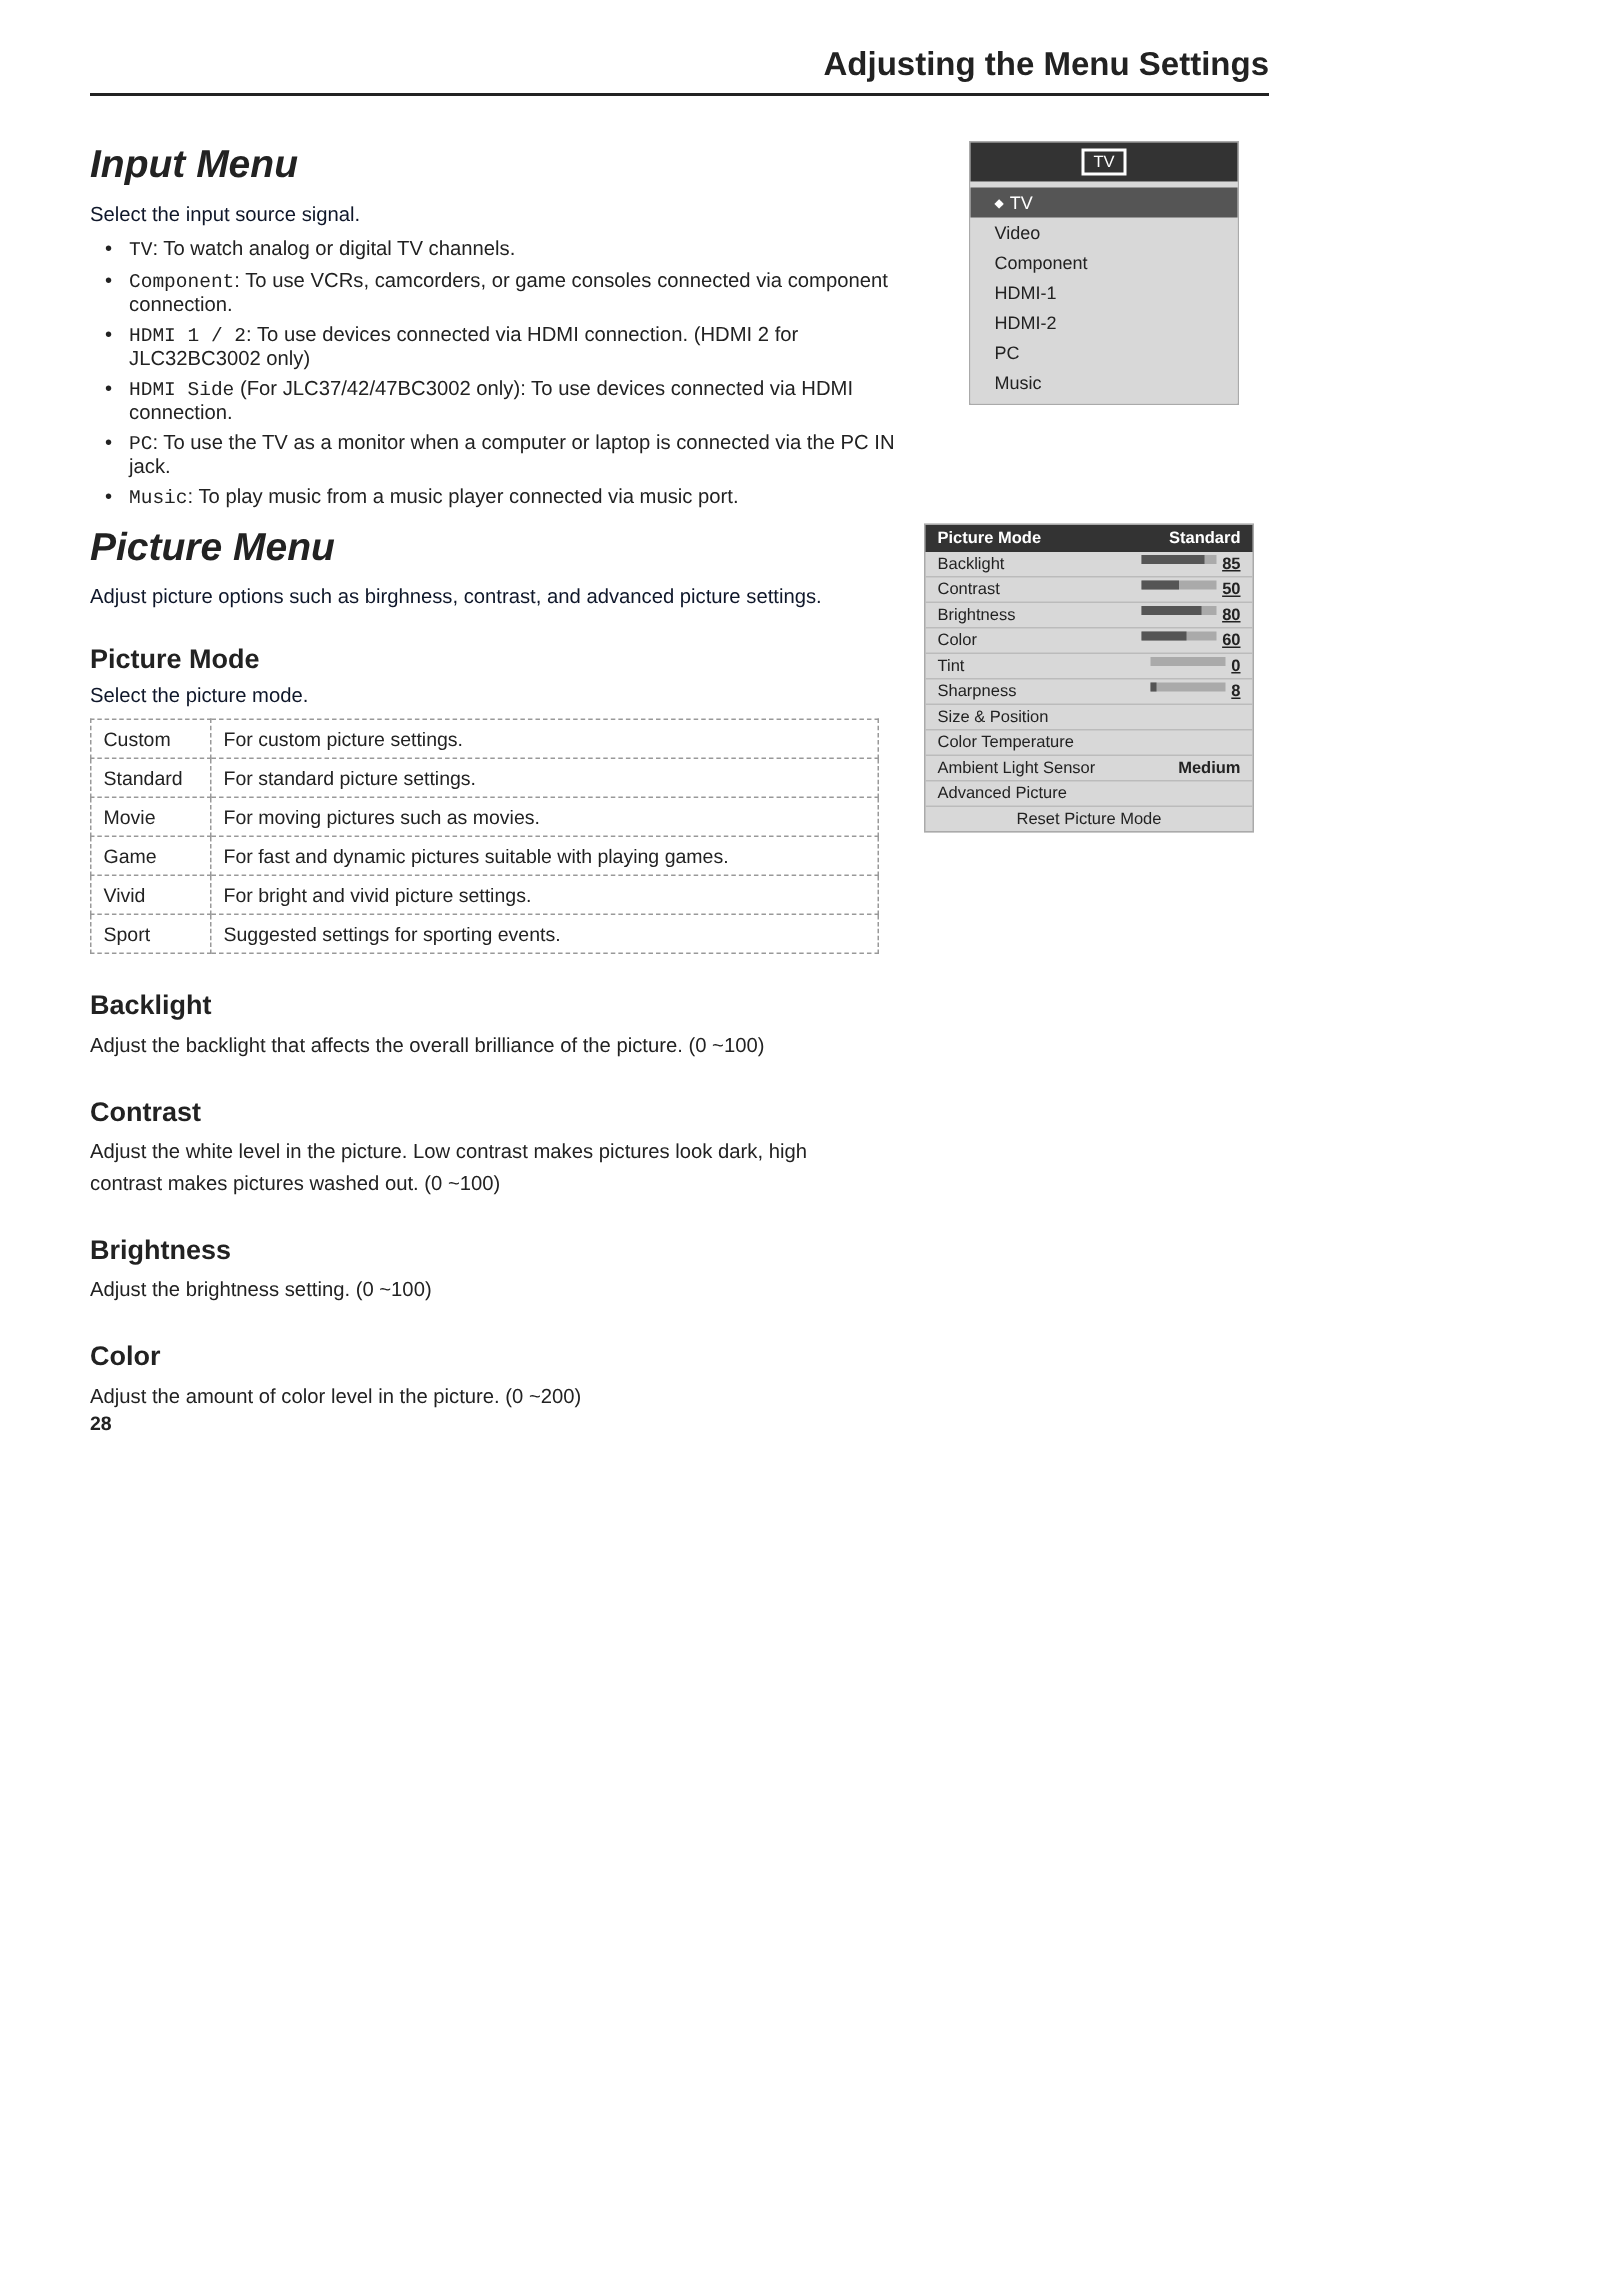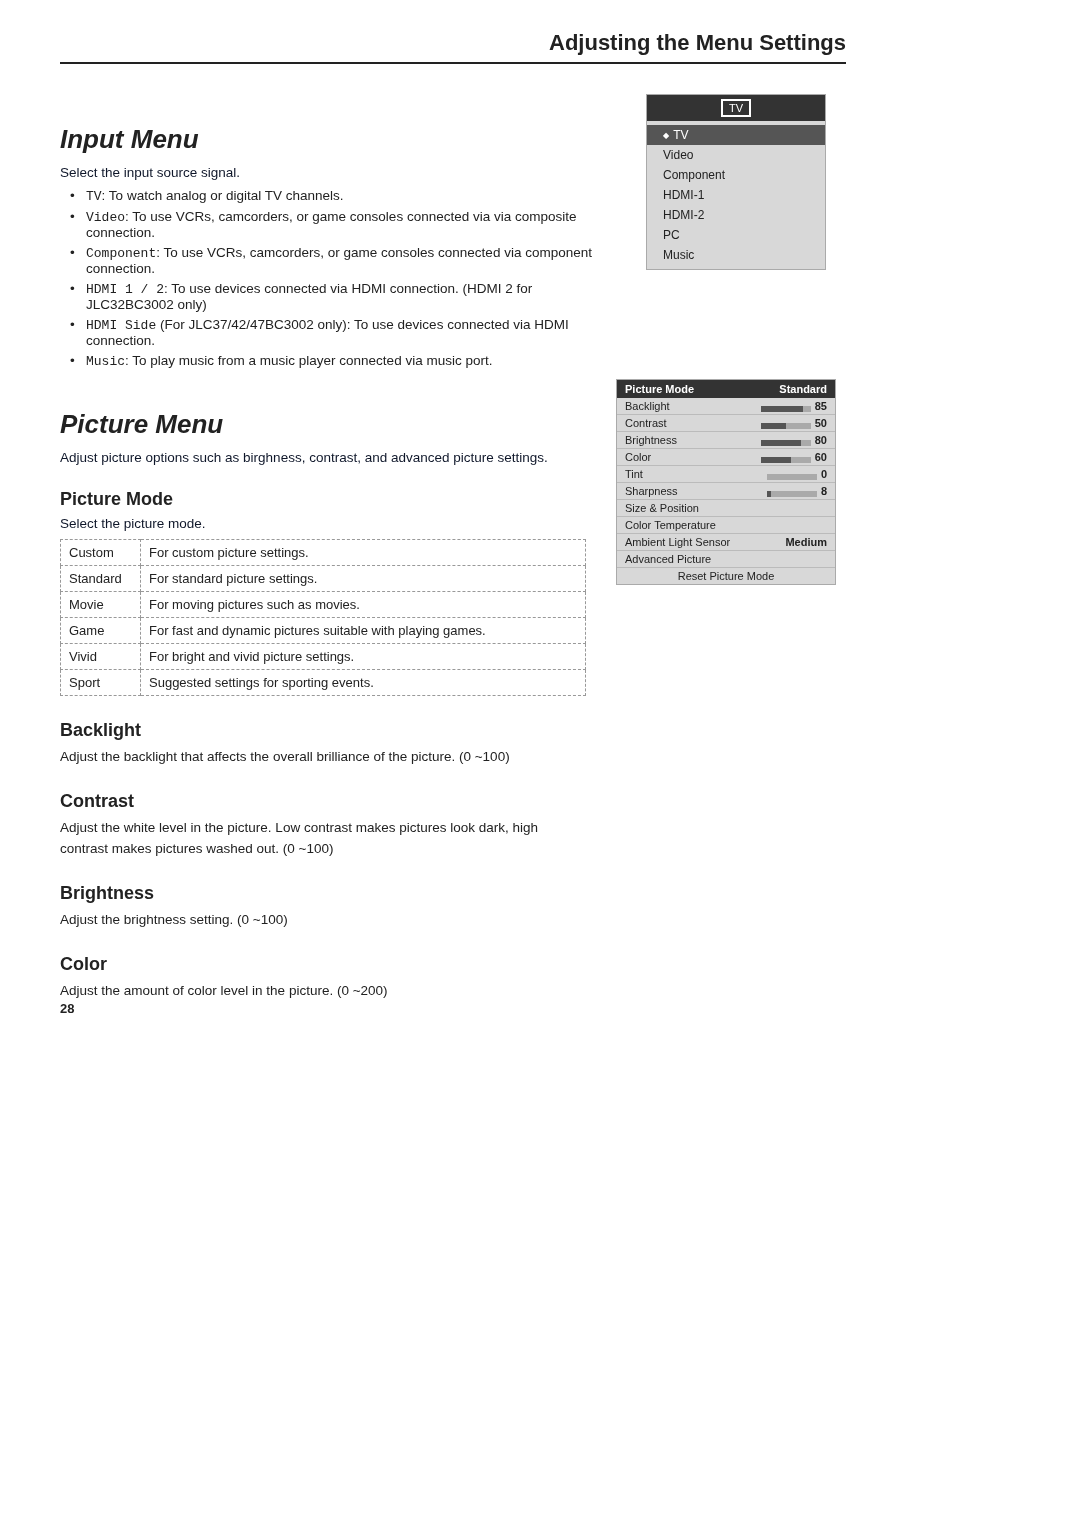--- a/index.html
+++ b/index.html
@@ -31,21 +31,20 @@
       margin-bottom: 30px;
     }
 
     
     .section-heading {
       font-size: 26px;
       font-weight: bold;
       font-style: italic;
       color: #222;
       margin-bottom: 10px;
-      margin-top: 30px;
     }
 
     
     .sub-heading {
       font-size: 18px;
       font-weight: bold;
       color: #222;
       margin-bottom: 6px;
       margin-top: 24px;
     }
@@ -210,22 +209,23 @@
     }
 
     .ps-value {
       font-size: 11px;
       color: #222;
       font-weight: bold;
     }
 
     .ps-bar-wrap {
       display: flex;
-      align-items: flex-end;
+      align-items: flex-start;
       gap: 4px;
+      text-decoration: underline;
     }
 
     .ps-bar {
       width: 50px;
       height: 6px;
       background: #aaa;
       position: relative;
       display: inline-block;
     }
 
@@ -273,24 +273,24 @@
   <div class="page-title-bar">
     <span>Adjusting the Menu Settings</span>
   </div>
 
   <div class="input-section-layout">
     <div class="input-text-col">
       <h2 class="section-heading">Input Menu</h2>
       <p class="intro-text">Select the input source signal.</p>
       <ul class="bullet-list">
         <li><span class="mono">TV</span>: To watch analog or digital TV channels.</li>
-        <li><span class="mono">Video</span>: To use VCRs, camcorders, or game consoles connected via via composite connection.</li>
         <li><span class="mono">Component</span>: To use VCRs, camcorders, or game consoles connected via component connection.</li>
         <li><span class="mono">HDMI 1 / 2</span>: To use devices connected via HDMI connection. (HDMI 2 for JLC32BC3002 only)</li>
         <li><span class="mono">HDMI Side</span> (For JLC37/42/47BC3002 only): To use devices connected via HDMI connection.</li>
+        <li><span class="mono">PC</span>: To use the TV as a monitor when a computer or laptop is connected via the PC IN jack.</li>
         <li><span class="mono">Music</span>: To play music from a music player connected via music port.</li>
       </ul>
     </div>
 
     <div class="input-menu-box">
       <div class="tv-menu-box">
         <div class="tv-menu-header">
           <div class="tv-box">TV</div>
         </div>
         <ul class="tv-menu-items">

